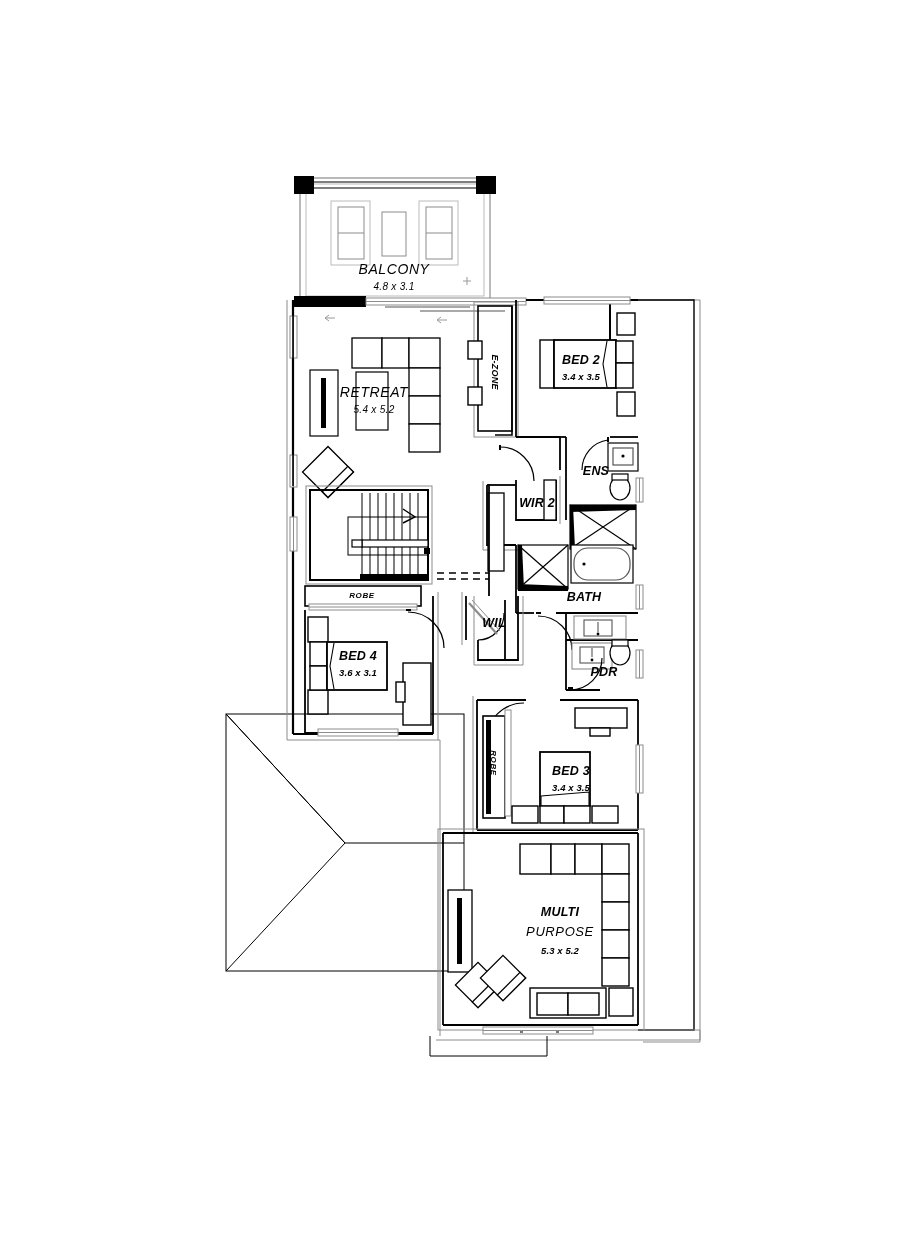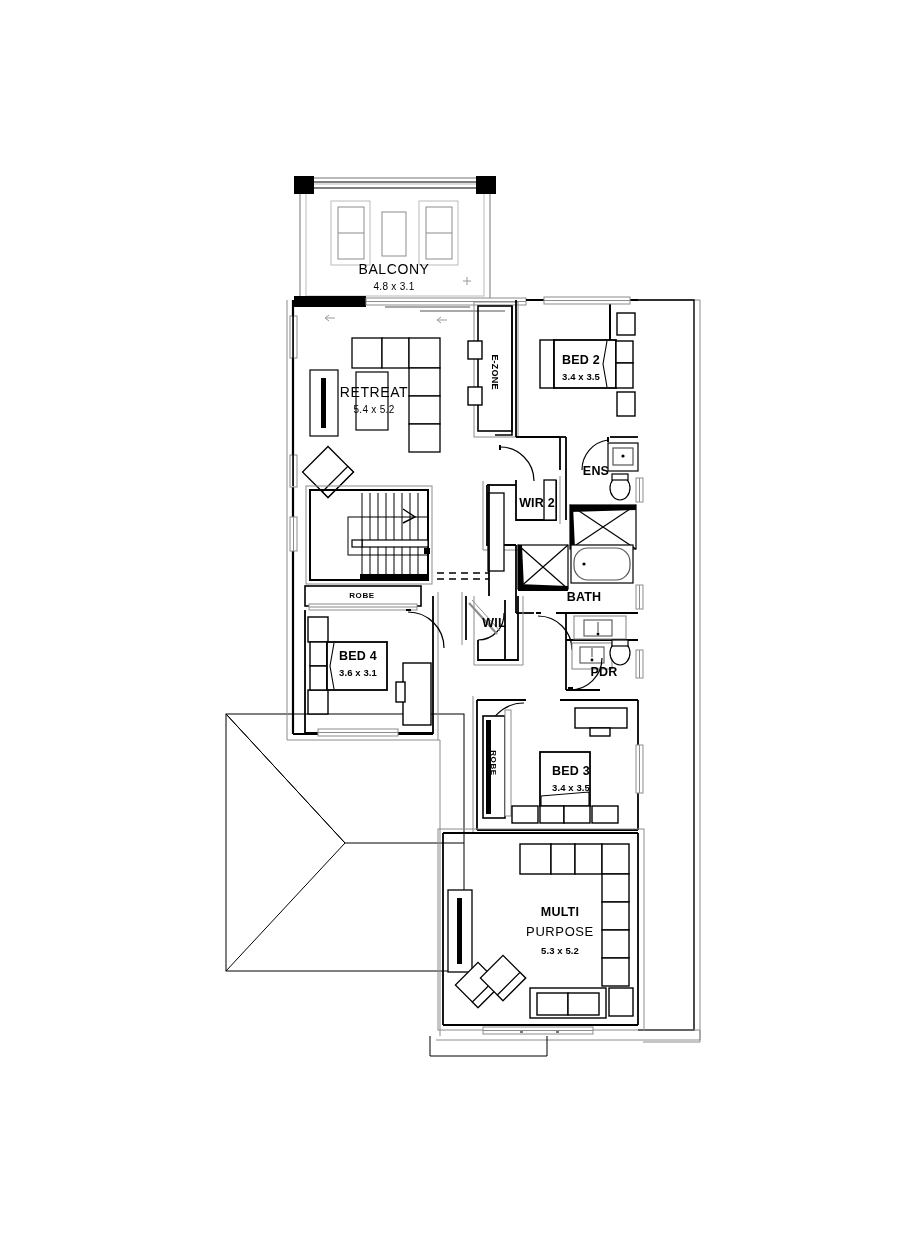--- a/index.html
+++ b/index.html
@@ -1,21 +1,21 @@
 <!DOCTYPE html>
 <html><head>
 <meta charset="utf-8">
 <title>First Floor Plan</title>
 <style>
   html,body{margin:0;padding:0;background:#ffffff;}
   body{
     width:901px;height:1246px;overflow:hidden;position:relative;
     font-family:"Liberation Sans", sans-serif;
   }
-  #plan-root{position:absolute;inset:0;}
+  #plan-root{position:absolute;inset:0;font-style:italic;}
   svg#floorplan{display:block;width:901px;height:1246px;}
 
   
   .room-label{
     font-family:"Liberation Sans", sans-serif;
     fill:#000000; text-anchor:middle; dominant-baseline:middle;
   }
   .lbl-lg{font-size:14px;letter-spacing:0.6px;}
   .lbl-md{font-size:12.5px;font-weight:bold;letter-spacing:0.2px;}
   .lbl-sm{font-size:9px;font-weight:bold;letter-spacing:0.2px;}

